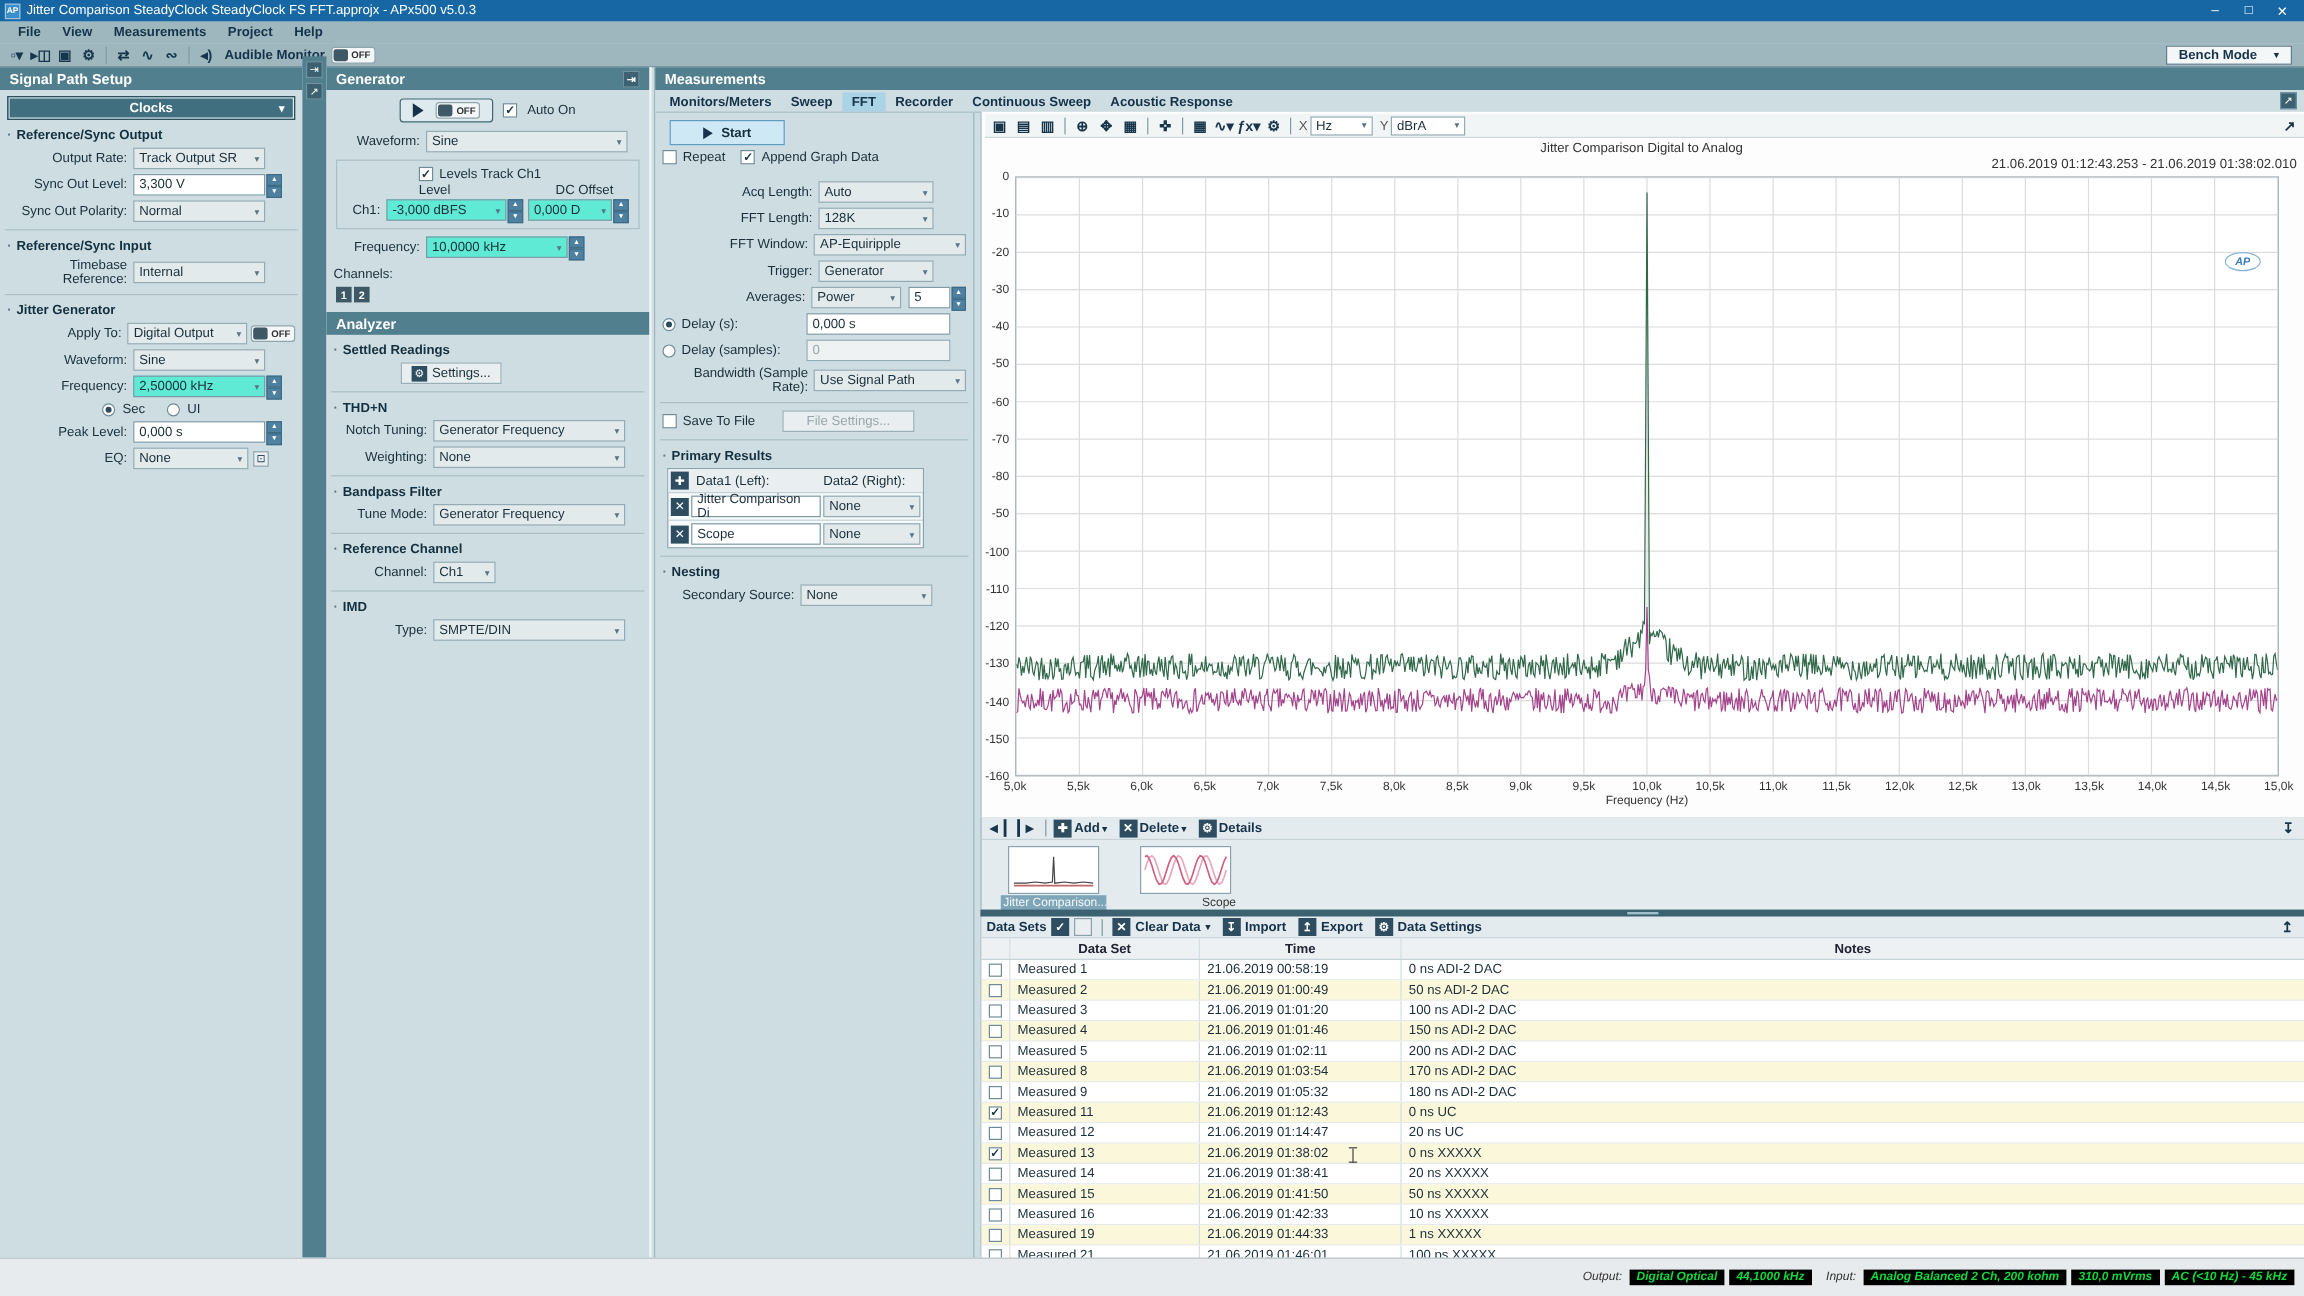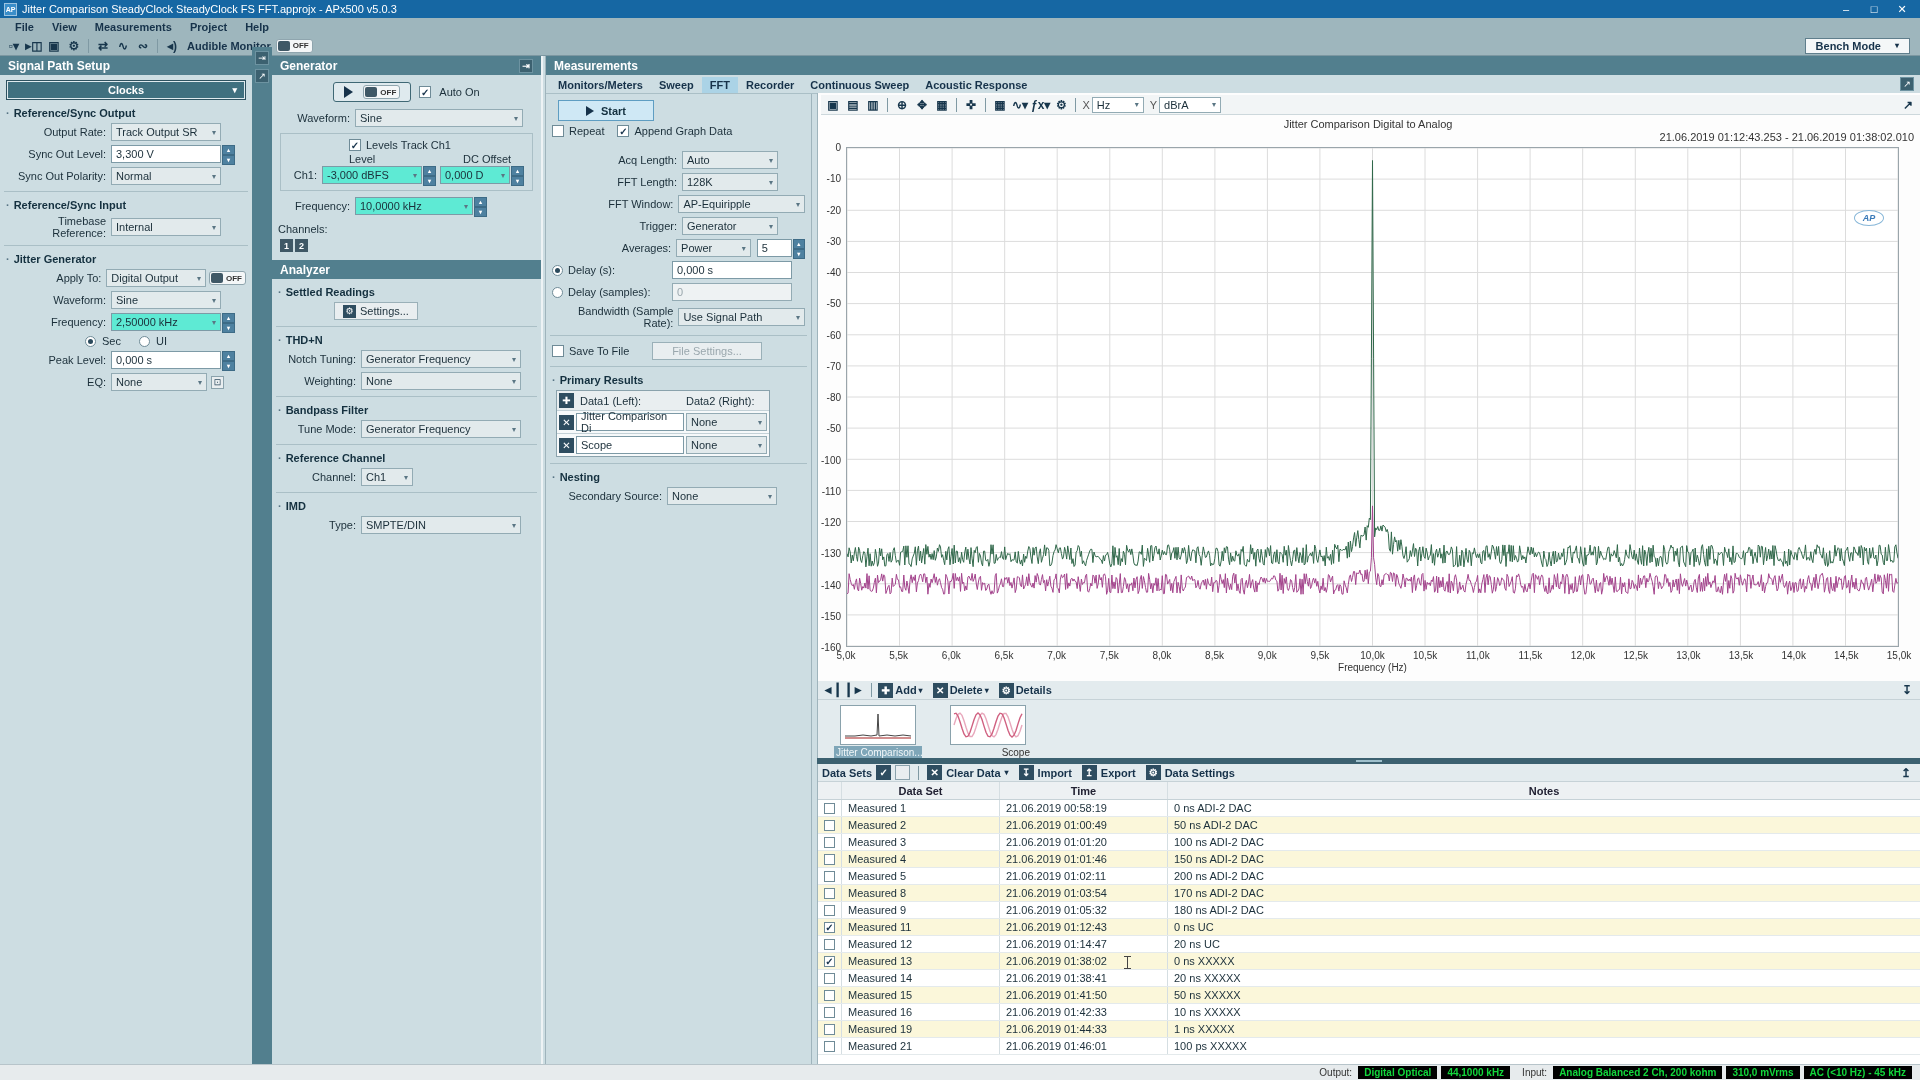--- a/index.html
+++ b/index.html
@@ -110,21 +110,21 @@
   .dcol-cb { width:24px; border-right:1px solid #d5dee2; flex:none; display:flex; align-items:center; justify-content:center; }
   .dcol-name { width:158px; border-right:1px solid #d5dee2; flex:none; display:flex; align-items:center; padding:0 6px; }
   .dcol-time { width:168px; border-right:1px solid #d5dee2; flex:none; display:flex; align-items:center; padding:0 6px; }
   .dcol-notes { flex:1; display:flex; align-items:center; padding:0 6px; }
   #ds-head .dcol-name, #ds-head .dcol-time, #ds-head .dcol-notes { justify-content:center; }
   .ds-row { display:flex; height:17px; border-bottom:1px solid #e4eaec; background:#fff; }
   .ds-row.alt { background:#fbf7da; }
   .ds-row .cb { width:11px; height:11px; }
 
   
-  #statusbar { position:absolute; left:0; bottom:0; width:1920px; height:16px; background:#e7ebed; border-top:1px solid #b7c4ca; display:flex; align-items:center; justify-content:flex-end; gap:4px; padding:0 8px; font-size:10px; }
+  #statusbar { position:absolute; left:0; bottom:0; width:1920px; height:32px; background:#e7ebed; border-top:1px solid #b7c4ca; display:flex; align-items:center; justify-content:flex-end; gap:4px; padding:0 8px; font-size:10px;font-style:italic; }
   .badge { background:#000; color:#12d73c; font-weight:bold; padding:0 6px; height:13px; display:inline-flex; align-items:center; }
   .sb-lbl { color:#333; margin:0 2px; }
 
   #ibeam { position:absolute; left:1122px; top:956px; width:11px; height:14px; pointer-events:none; }
   #ibeam::before { content:""; position:absolute; left:5px; top:1px; bottom:1px; width:1px; background:#444; }
   #ibeam::after { content:""; position:absolute; left:2px; top:0; width:7px; height:1px; background:#444; box-shadow:0 12px 0 #444; }
 </style>
 </head>
 <body>
 

